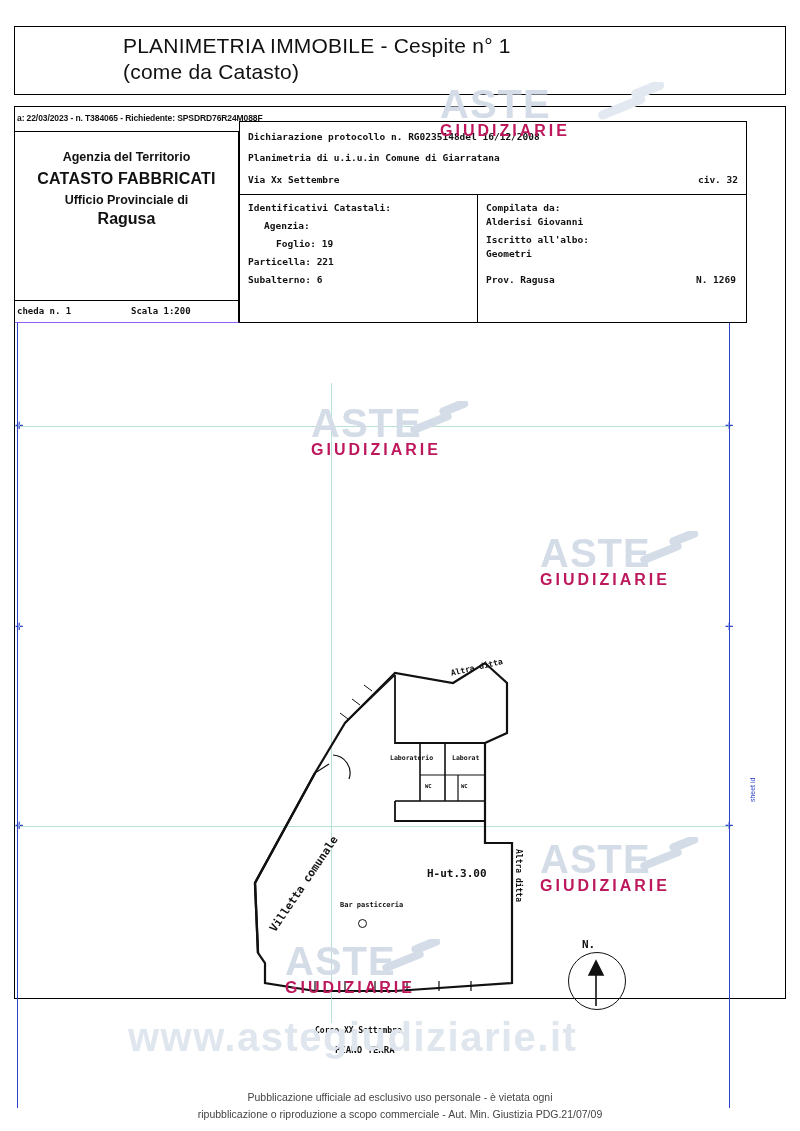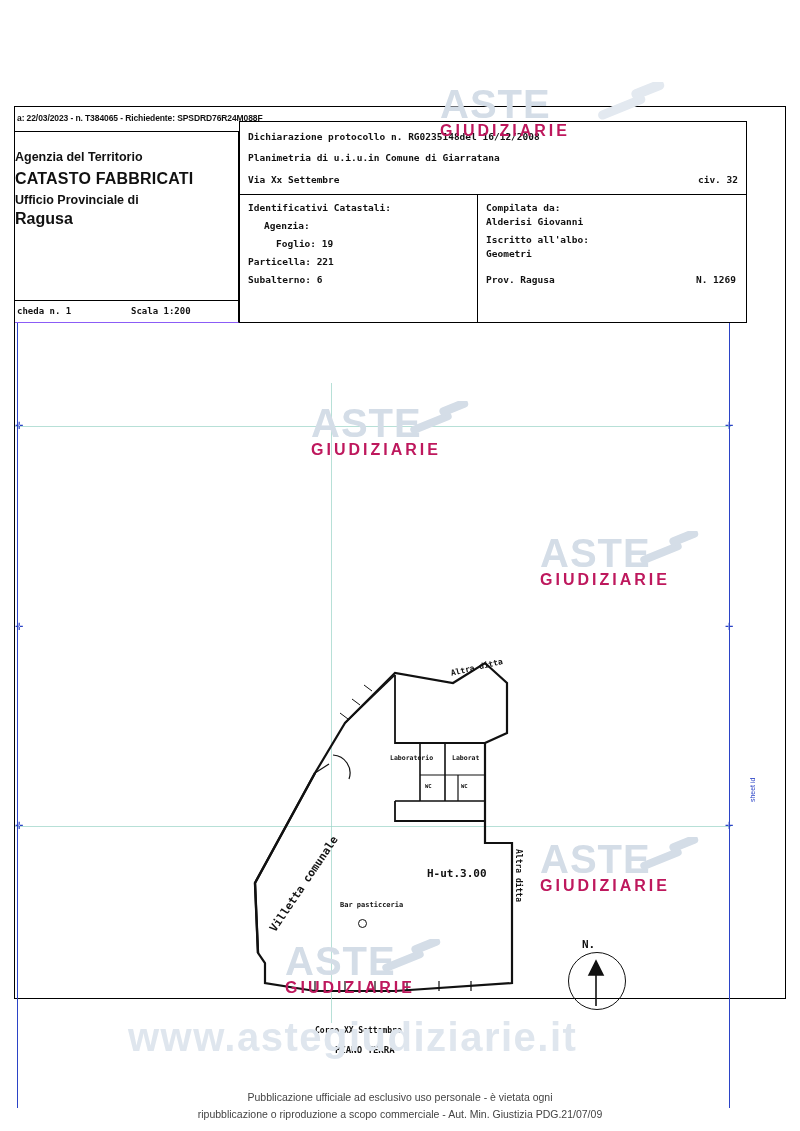--- a/index.html
+++ b/index.html
@@ -12,21 +12,21 @@
   .title-text{position:absolute;left:108px;top:6px;font-size:21px;line-height:26px;letter-spacing:0.2px;color:#111;}
   .title-text .l2{display:block;}
 
   
   .doc-frame{position:absolute;left:14px;top:106px;width:772px;height:893px;border:1px solid #000;box-sizing:border-box;background:#fff;}
 
   
   .hdr-line{position:absolute;left:0;top:0;width:100%;font-size:8.5px;font-weight:bold;color:#111;padding:6px 0 0 2px;letter-spacing:-0.1px;}
 
   
-  .agency{position:absolute;left:0px;top:24px;width:224px;height:170px;border-right:1px solid #000;border-bottom:1px solid #000;border-top:1px solid #000;box-sizing:border-box;text-align:left;color:#111;}
+  .agency{position:absolute;left:0px;top:24px;width:224px;height:170px;border-right:1px solid #000;border-bottom:1px solid #000;border-top:1px solid #000;box-sizing:border-box;text-align:center;color:#111;}
   .agency .a1{margin-top:18px;font-size:12.5px;font-weight:bold;}
   .agency .a2{margin-top:6px;font-size:16px;font-weight:bold;letter-spacing:0.2px;}
   .agency .a3{margin-top:5px;font-size:12.5px;font-weight:bold;}
   .agency .a4{margin-top:3px;font-size:16px;font-weight:bold;}
 
   .scheda{position:absolute;left:0px;top:194px;width:224px;height:22px;border-right:1px solid #000;border-bottom:1px solid #8b5cf6;box-sizing:border-box;}
   .scheda span{position:absolute;top:5px;font-family:"DejaVu Sans Mono",monospace;font-size:9px;font-weight:bold;color:#111;}
   .scheda .s1{left:2px;}
   .scheda .s2{left:116px;}
 
@@ -77,20 +77,26 @@
   .plab-rot{transform-origin:left top;}
   .north-c{position:absolute;left:553px;top:629px;width:56px;height:56px;border:1.5px solid #111;border-radius:50%;}
   .north-l{position:absolute;left:567px;top:615px;font-size:11px;font-weight:bold;font-family:"DejaVu Sans Mono",monospace;color:#111;}
   .dot{position:absolute;width:7px;height:7px;border:1.5px solid #111;border-radius:50%;}
 </style>
 </head>
 <body>
 
 <div class="page">
 
+  <div class="title-box">
+    <div class="title-text">
+      <span>PLANIMETRIA IMMOBILE - Cespite n° 1</span>
+      <span class="l2">(come da Catasto)</span>
+    </div>
+  </div>
 
   <div class="doc-frame">
 
     <div class="hdr-line">a: 22/03/2023 - n. T384065 - Richiedente: SPSDRD76R24M088F</div>
 
     <div class="agency">
       <div class="a1">Agenzia del Territorio</div>
       <div class="a2">CATASTO FABBRICATI</div>
       <div class="a3">Ufficio Provinciale di</div>
       <div class="a4">Ragusa</div>

